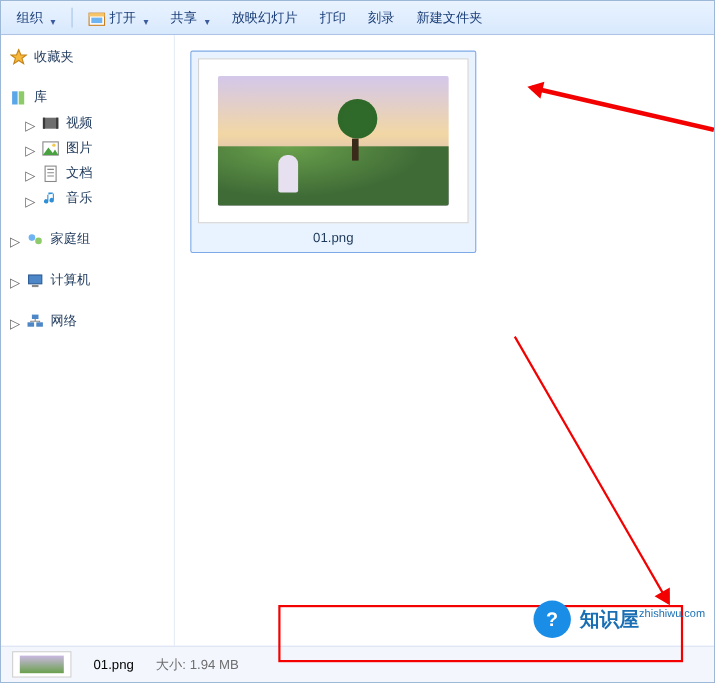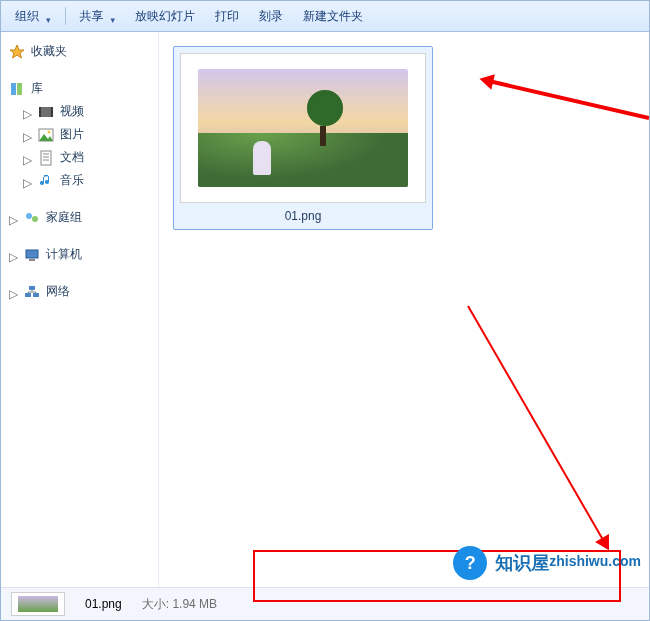--- a/index.html
+++ b/index.html
@@ -34,32 +34,42 @@
   .arrow-red.a1{width:170px;height:4px;right:0;top:115px;transform-origin:right center;transform:rotate(13deg)}
   .arrow-red.a1::before{content:"";position:absolute;left:-12px;top:-6px;border:8px solid transparent;border-right:14px solid #f30000}
   .arrow-red.a2{width:2px;height:280px;right:180px;top:305px;transform-origin:top center;transform:rotate(-30deg)}
   .arrow-red.a2::after{content:"";position:absolute;left:-7px;bottom:-10px;border:8px solid transparent;border-top:14px solid #f30000}
   .red-box{position:absolute;left:252px;bottom:18px;width:368px;height:52px;border:2px solid #f30000;box-sizing:border-box}
   .watermark{position:absolute;right:8px;bottom:40px;display:flex;align-items:center;gap:8px;color:#1a6fb4;font-weight:700}
   .wm-badge{width:34px;height:34px;border-radius:50%;background:#1a8de6;display:flex;align-items:center;justify-content:center;color:#fff;font-size:18px;font-weight:700;position:relative}
   .wm-badge::after{content:"";position:absolute;right:-2px;bottom:-2px;width:12px;height:12px;border:2px solid #fff;border-left:none;border-top:none;border-radius:0 0 8px 0}
   .wm-txt{display:flex;flex-direction:row;line-height:1}
   .wm-cn{font-size:18px;color:#1a6fb4}
-  .wm-en{font-size:14px;color:#1a6fb4;font-weight:700}
+  .wm-en{font-size:10px;color:#1a6fb4;font-weight:400}
 </style>
 </head>
 <body>
 
 <div class="window">
 
   <div class="toolbar">
     <div class="tb-item drop">
         <span>组织</span>
       </div>
     <div class="tb-sep"></div>
+    <div class="tb-item drop">
+      <span class="icon16">
+        <svg viewBox="0 0 16 16">
+            <rect x="1" y="3" width="14" height="11" fill="#fff" stroke="#c97e1d"></rect>
+            <rect x="1" y="3" width="14" height="3" fill="#f6c56a"></rect>
+            <rect x="3" y="7" width="10" height="5" fill="#6fb4f2"></rect>
+          </svg>
+      </span>
+      <span>打开</span>
+    </div>
     <div class="tb-item drop">
         <span>共享</span>
       </div>
     <div class="tb-item">
         <span>放映幻灯片</span>
       </div>
     <div class="tb-item">
         <span>打印</span>
       </div>
     <div class="tb-item">

